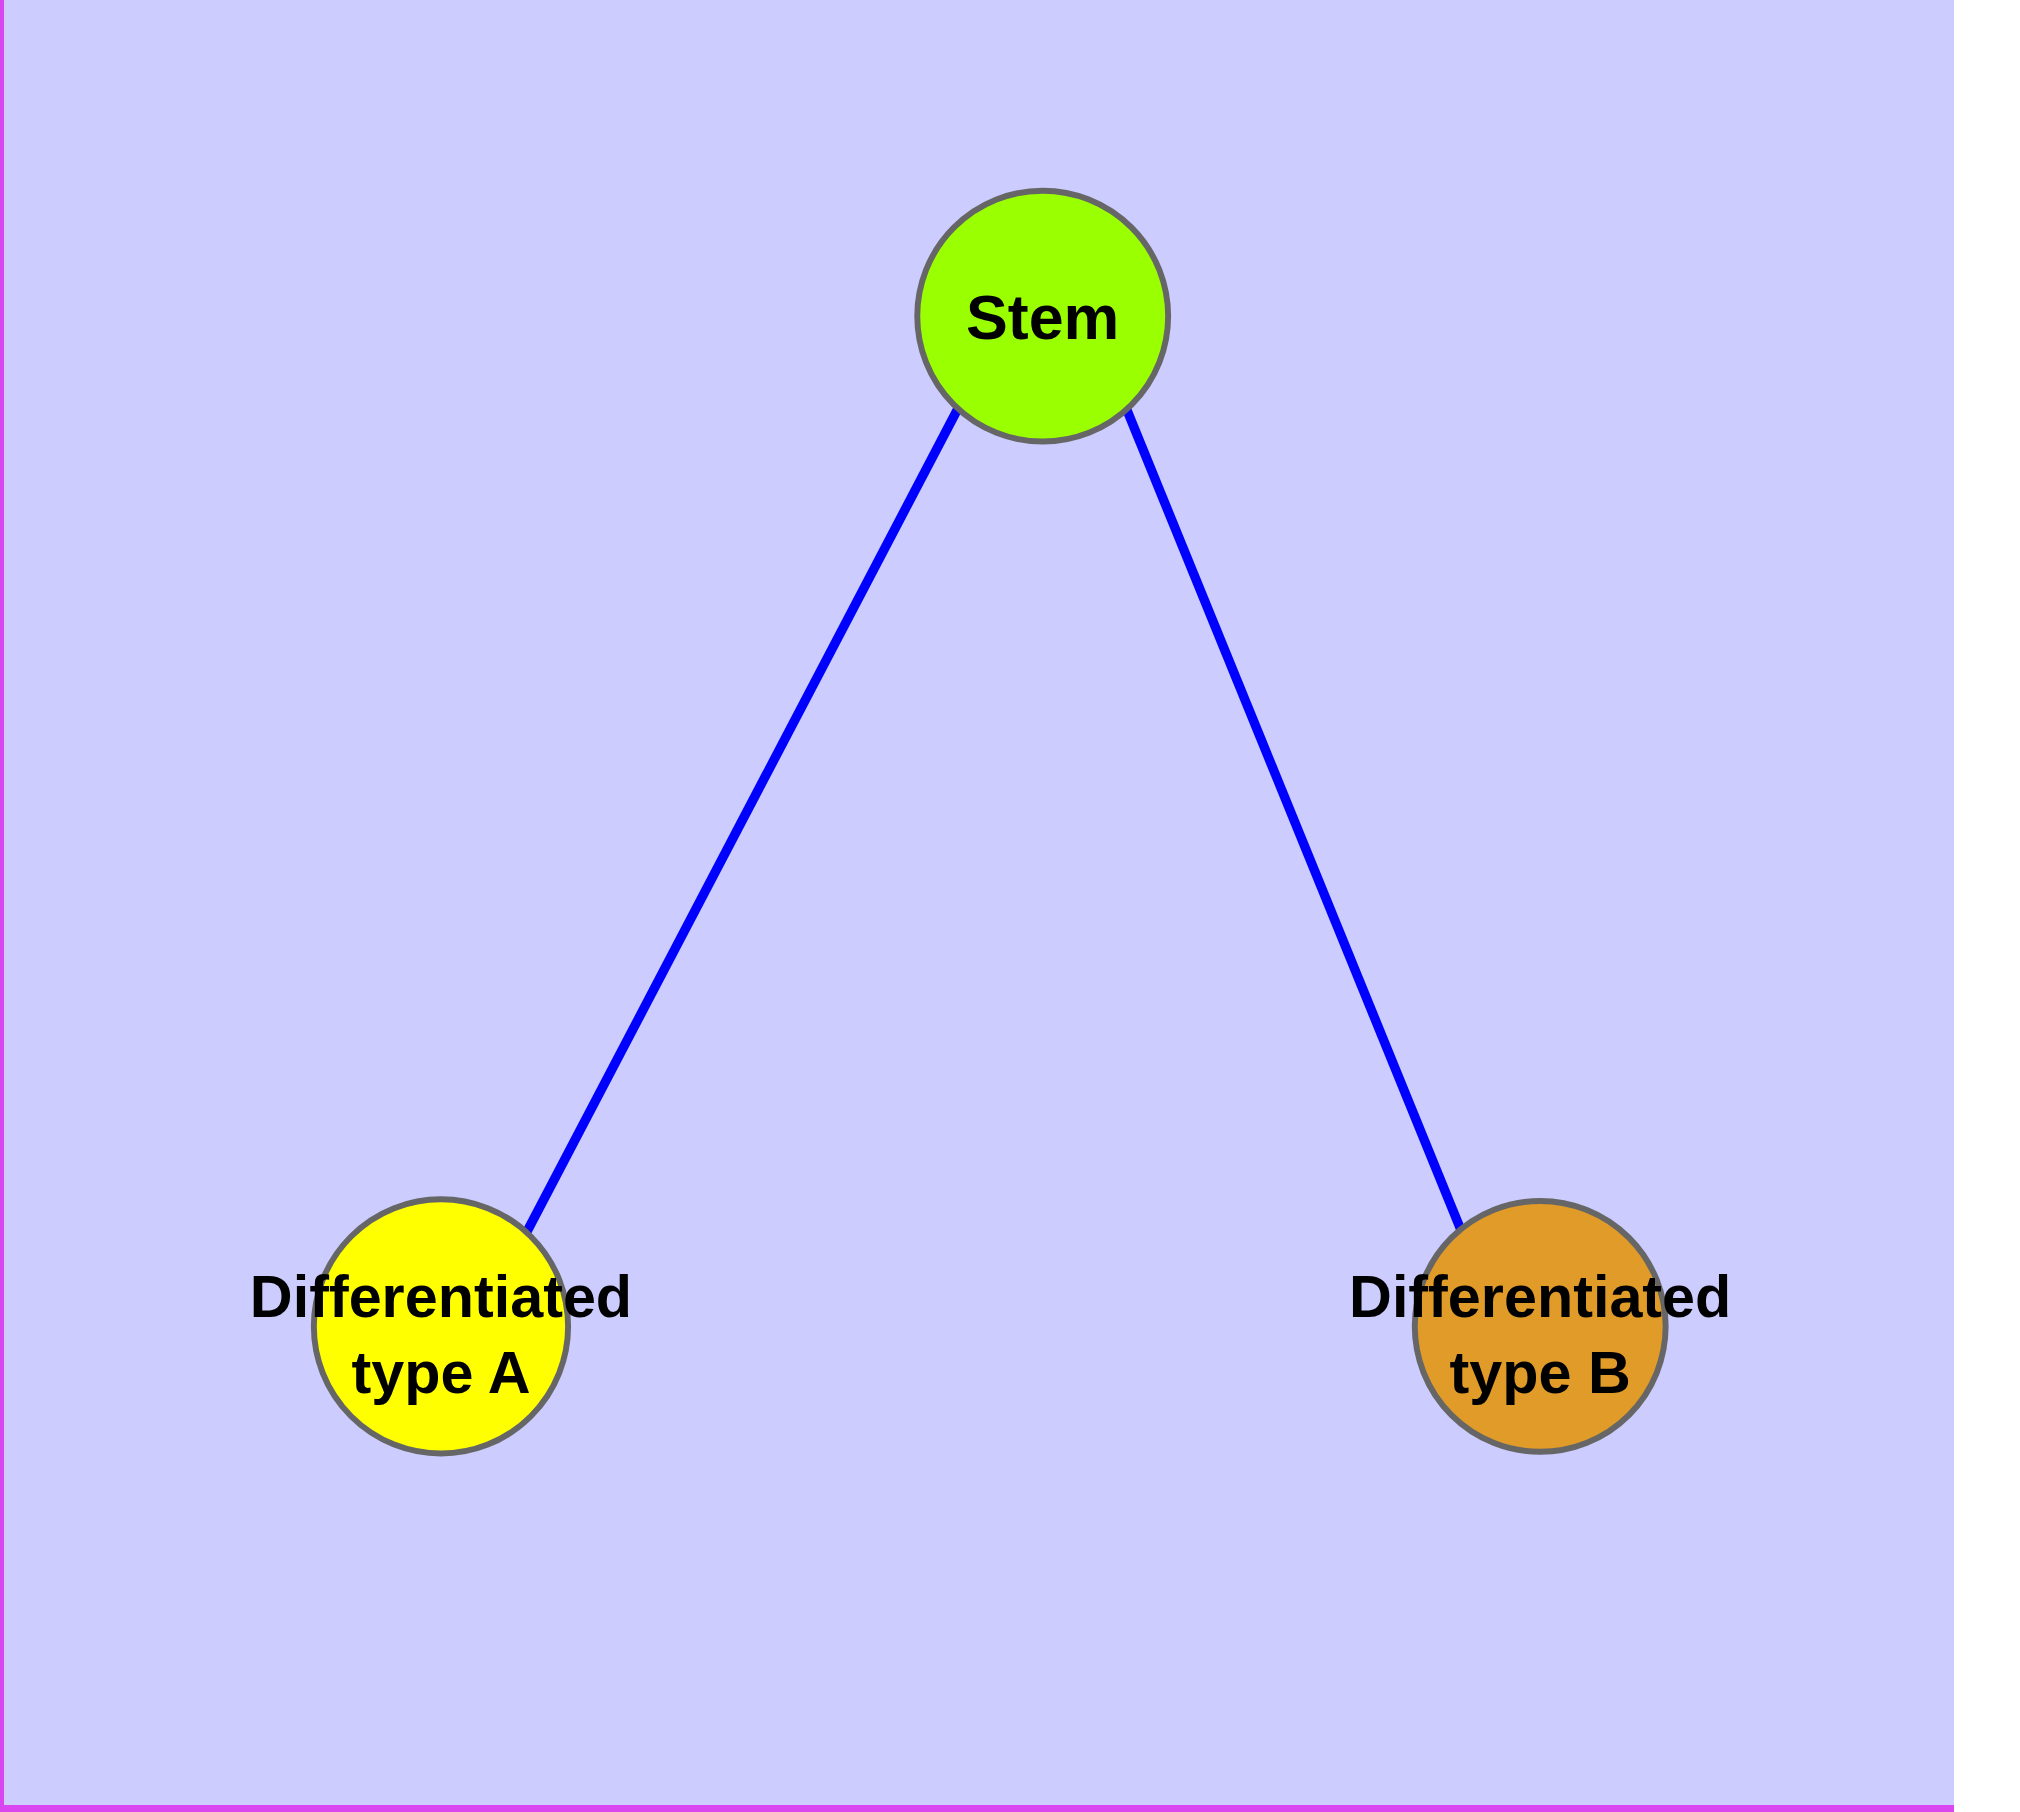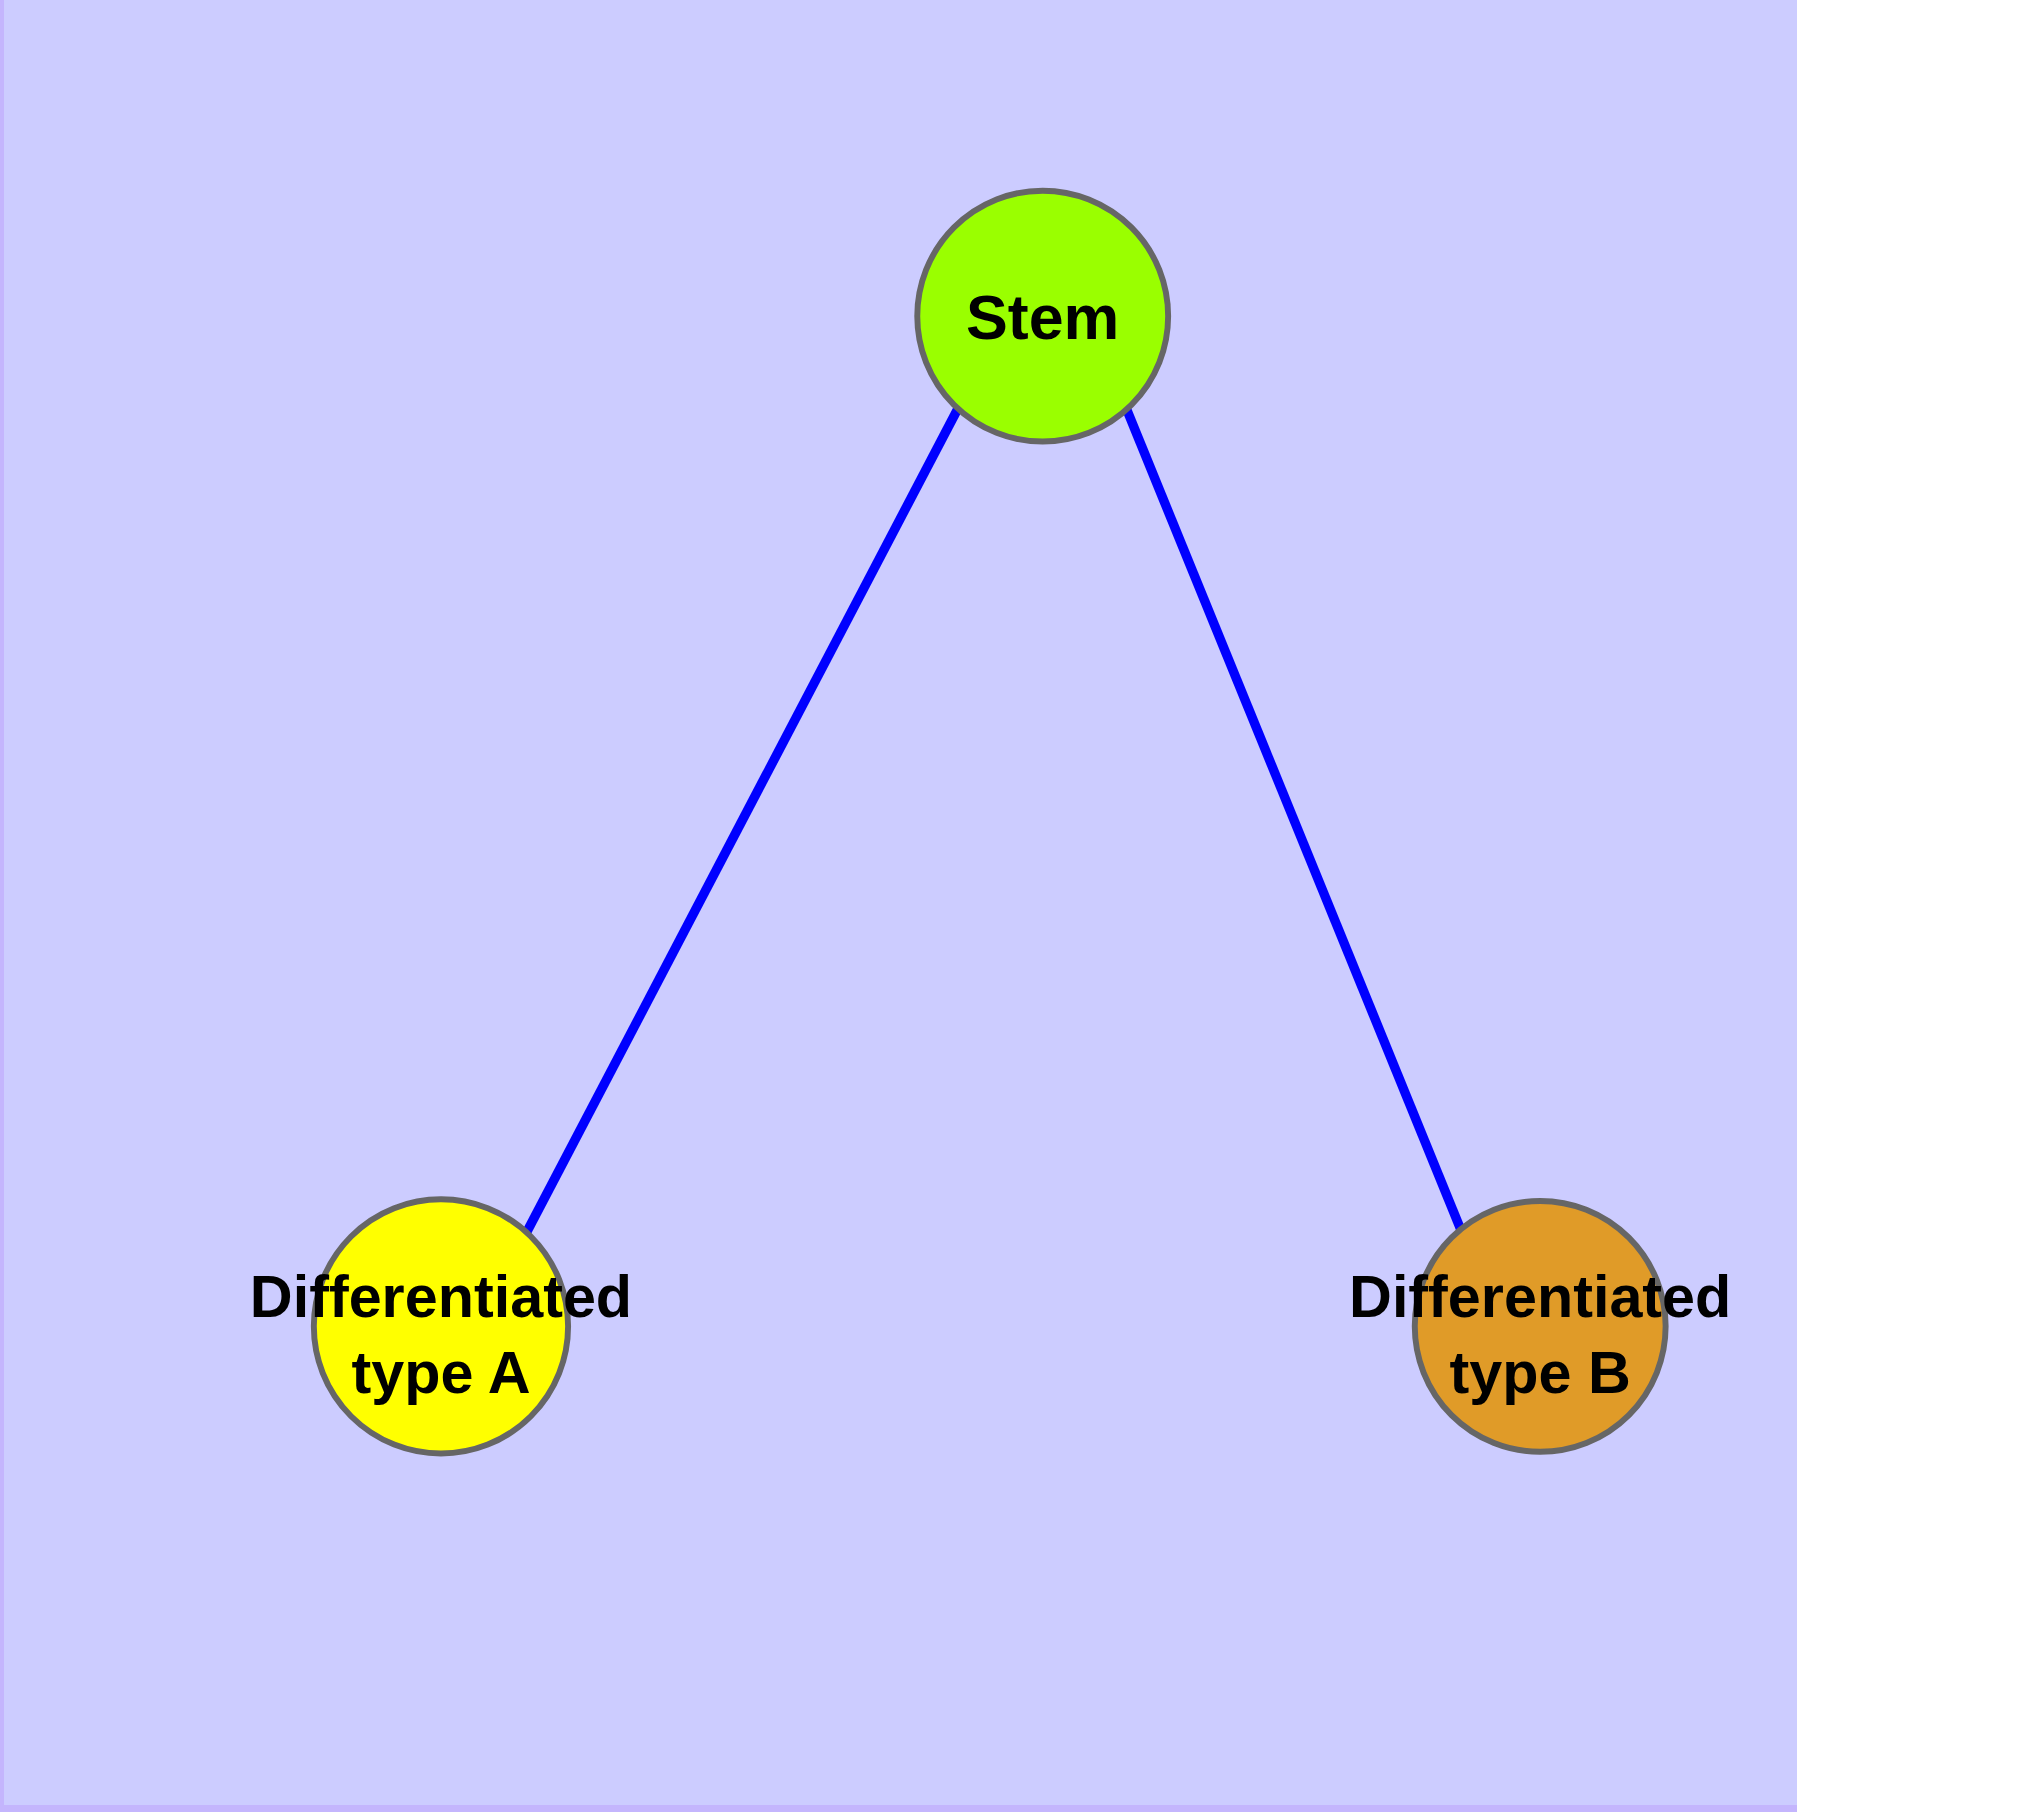--- a/index.html
+++ b/index.html
@@ -2,23 +2,23 @@
 <html style="font-size:13.6px"><head>
 <meta charset="utf-8">
 <style>
   html, body {
     margin: 0;
     padding: 0;
     background: #ffffff;
   }
   #canvas {
     position: relative;
-    width: 1797px;
+    width: 1954px;
     height: 1812px;
-    background: #c4b5fd;
+    background: #d946ef;
     overflow: hidden;
     font-family: "Liberation Sans", sans-serif;
   }
   #plot-area {
     position: absolute;
     left: 4.2px;
     top: 0px;
     width: 2016px;
     height: 1805px;
     background: #ccccff;

